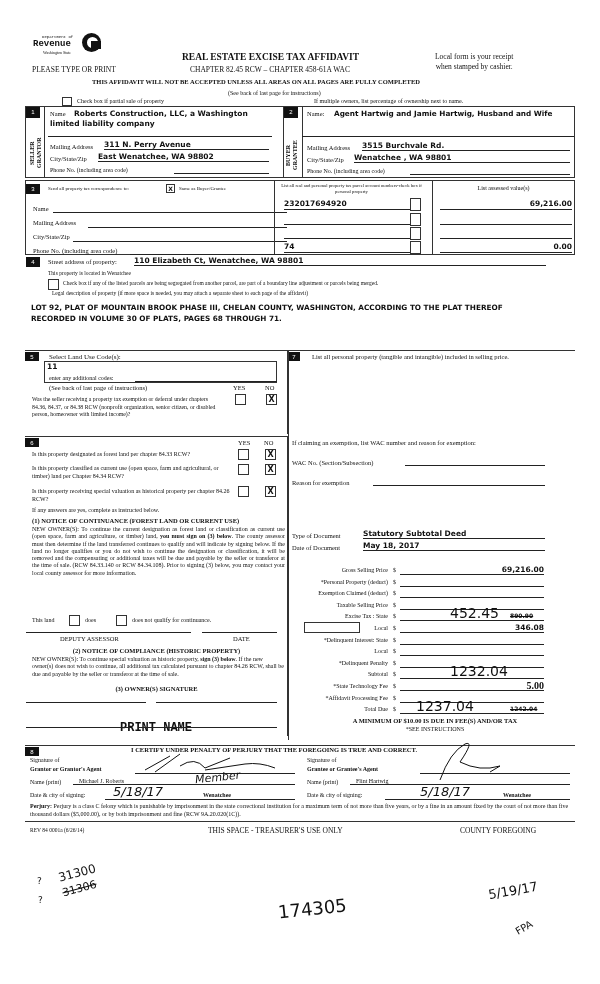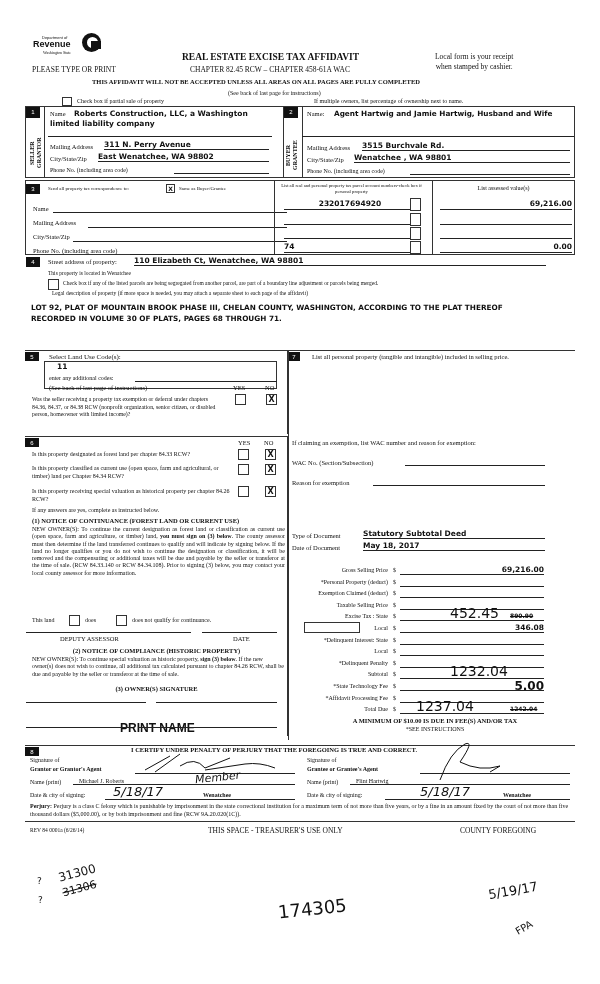--- a/index.html
+++ b/index.html
@@ -1,20 +1,20 @@
 <!DOCTYPE html>
 <html><head>
 <meta charset="utf-8">
 <style>
   * { box-sizing: border-box; margin: 0; padding: 0; }
   html, body { width: 600px; height: 984px; background: #fff; overflow: hidden; }
   body { position: relative; font-family: "Liberation Serif", serif; color: #111; font-size: 7px; }
   .abs { position: absolute; }
   .ser { font-family: "Liberation Serif", serif; }
-  .san { font-family: Liberation Sans, sans-serif; }
+  .san { font-family: Liberation Mono, monospace; }
   .b { font-weight: bold; }
   .fill { font-family: "DejaVu Sans", sans-serif; font-weight: bold; color: #111; }
   .line { border-bottom: 1px solid #222; }
   .box { border: 1px solid #333; background: #fff; }
   .numbox { background: #111; color: #fff; font-size: 6px; text-align: center; line-height: 10px; font-family: "Liberation Sans", sans-serif; }
   .ck { width: 11px; height: 11px; border: 1px solid #333; background:#fff; font-size: 8px; text-align: center; line-height: 10px; font-weight: bold; font-family: "DejaVu Sans", sans-serif; }
   .hand { font-family: "DejaVu Sans", sans-serif; font-style: italic; color: #111; }
   .strike { text-decoration: line-through; }
   .vert { writing-mode: vertical-rl; transform: rotate(180deg); font-size: 6px; font-weight: bold; text-align: center; line-height: 7px; }
   .right { text-align: right; }
@@ -97,21 +97,21 @@
   <div class="abs line" style="left:47px;width:214px;top:51px;height:10px;"></div>
   <div class="abs ser" style="left:7px;top:66px;font-size:6.5px;">Phone No. (including area code)</div>
   <div class="abs line" style="left:104px;width:157px;top:65px;height:9px;"></div>
 
   <div class="abs" style="left:248px;top:0;bottom:0;border-left:1px solid #333;"></div>
   <div class="abs ser center" style="left:253px;top:2px;width:145px;font-size:4.7px;line-height:6px;">List all real and personal property tax parcel account numbers-check box if personal property</div>
   <div class="abs" style="left:406px;top:0;bottom:0;border-left:1px solid #333;"></div>
   <div class="abs ser center" style="left:410px;top:4px;width:135px;font-size:6px;">List assessed value(s)</div>
 
   <div>
-    <div class="abs fill line" style="left:258px;width:132px;top:18px;height:11px;font-size:7.5px;text-align:center;">232017694920</div>
+    <div class="abs fill line" style="left:258px;width:132px;top:18px;height:11px;font-size:7.5px;">232017694920</div>
     <div class="abs box" style="left:384px;top:17px;width:11px;height:13px;"></div>
     <div class="abs fill line right" style="left:414px;width:132px;top:18px;height:11px;font-size:7.5px;">69,216.00</div>
   </div>
   <div>
     <div class="abs fill line" style="left:258px;width:132px;top:33px;height:11px;font-size:7.5px;"></div>
     <div class="abs box" style="left:384px;top:32px;width:11px;height:13px;"></div>
     <div class="abs fill line right" style="left:414px;width:132px;top:33px;height:11px;font-size:7.5px;"></div>
   </div>
   <div>
     <div class="abs fill line" style="left:258px;width:132px;top:47px;height:11px;font-size:7.5px;"></div>
@@ -131,21 +131,21 @@
 <div class="abs ser" style="left:48px;top:270px;font-size:5.5px;">This property is located in Wenatchee</div>
 <div class="abs ck" style="left:48px;top:279px;width:11px;height:11px;"></div>
 <div class="abs ser" style="left:63px;top:280px;font-size:5.5px;white-space:nowrap;">Check box if any of the listed parcels are being segregated from another parcel, are part of a boundary line adjustment or parcels being merged.</div>
 <div class="abs ser" style="left:52px;top:290px;font-size:5.5px;white-space:nowrap;">Legal description of property (if more space is needed, you may attach a separate sheet to each page of the affidavit)</div>
 <div class="abs fill" style="left:31px;top:303px;font-size:7.3px;white-space:nowrap;">LOT 92, PLAT OF MOUNTAIN BROOK PHASE III, CHELAN COUNTY, WASHINGTON, ACCORDING TO THE PLAT THEREOF</div>
 <div class="abs fill" style="left:31px;top:314px;font-size:7.3px;white-space:nowrap;">RECORDED IN VOLUME 30 OF PLATS, PAGES 68 THROUGH 71.</div>
 
 <div class="abs" style="left:25px;top:350px;width:263px;height:84px;border-top:1.5px solid #333;border-right:1px solid #333;">
   <div class="abs numbox" style="left:0;top:1px;width:14px;height:9px;">5</div>
   <div class="abs ser" style="left:24px;top:2px;font-size:7px;">Select Land Use Code(s):</div>
-  <div class="abs fill" style="left:19px;top:10px;width:233px;height:28px;border:1px solid #333;padding-left:12px;font-size:7.5px;line-height:10px;">11</div>
+  <div class="abs fill" style="left:19px;top:10px;width:233px;height:22px;border:1px solid #333;padding-left:2px;font-size:7.5px;line-height:10px;">11</div>
   <div class="abs ser" style="left:24px;top:24px;font-size:6px;">enter any additional codes:</div>
   <div class="abs line" style="left:110px;width:142px;top:22px;height:9px;"></div>
   <div class="abs ser" style="left:24px;top:33px;font-size:6.5px;">(See back of last page of instructions)</div>
   <div class="abs ser" style="left:208px;top:33px;font-size:6.5px;">YES</div>
   <div class="abs ser" style="left:240px;top:33px;font-size:6.5px;">NO</div>
   <div class="abs ser" style="left:7px;top:45px;width:190px;font-size:5.8px;line-height:7.5px;">Was the seller receiving a property tax exemption or deferral under chapters 84.36, 84.37, or 84.38 RCW (nonprofit organization, senior citizen, or disabled person, homeowner with limited income)?</div>
   <div class="abs ck" style="left:210px;top:43px;"></div>
   <div class="abs ck" style="left:241px;top:43px;">X</div>
 </div>
 
@@ -214,21 +214,21 @@
     </div>
     <div>
       <div class="abs ser right" style="left: 290px; width: 98px; top: 671px; font-size: 6px; white-space: nowrap;">Subtotal</div>
       <div class="abs ser" style="left: 393px; top: 671px; font-size: 6px;">$</div>
       <div class="abs fill line right" style="left: 400px; width: 144px; top: 669px; height: 10px; font-size: 7.5px; line-height: 10px;"></div>
       <div class="abs hand" style="left: 450px; top: 663px; font-size: 14px; font-style: normal;">1232.04</div>
     </div>
     <div>
       <div class="abs ser right" style="left: 290px; width: 98px; top: 683px; font-size: 6px; white-space: nowrap;">*State Technology Fee</div>
       <div class="abs ser" style="left: 393px; top: 683px; font-size: 6px;">$</div>
-      <div class="abs fill line right" style="left: 400px; width: 144px; top: 681px; height: 10px; font-size: 12px; line-height: 10px;">5.00</div>
+      <div class="abs fill line right" style="left: 400px; width: 144px; top: 681px; height: 10px; font-size: 10px; line-height: 10px; font-family: Liberation Serif, serif;">5.00</div>
     </div>
     <div>
       <div class="abs ser right" style="left: 290px; width: 98px; top: 695px; font-size: 6px; white-space: nowrap;">*Affidavit Processing Fee</div>
       <div class="abs ser" style="left: 393px; top: 695px; font-size: 6px;">$</div>
       <div class="abs fill line right" style="left: 400px; width: 144px; top: 693px; height: 10px; font-size: 7.5px; line-height: 10px;"></div>
     </div>
     <div>
       <div class="abs ser right" style="left: 290px; width: 98px; top: 706px; font-size: 6px; white-space: nowrap;">Total Due</div>
       <div class="abs ser" style="left: 393px; top: 706px; font-size: 6px;">$</div>
       <div class="abs fill line right" style="left: 400px; width: 144px; top: 704px; height: 10px; font-size: 7.5px; line-height: 10px;"></div>

